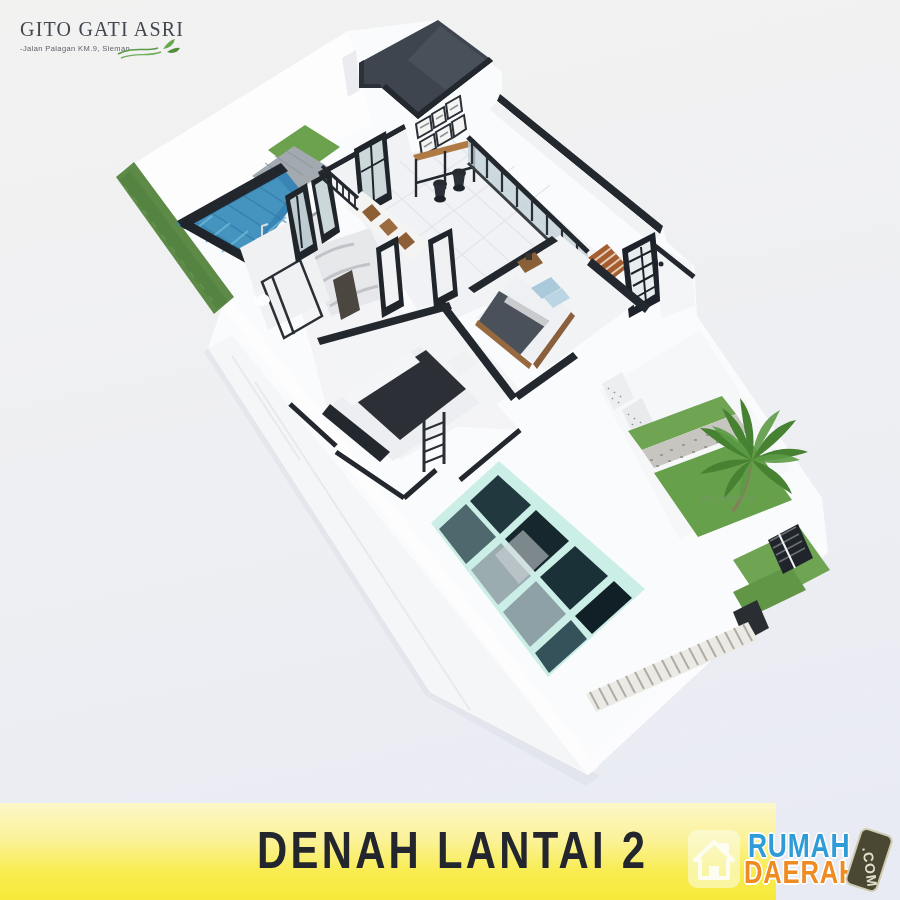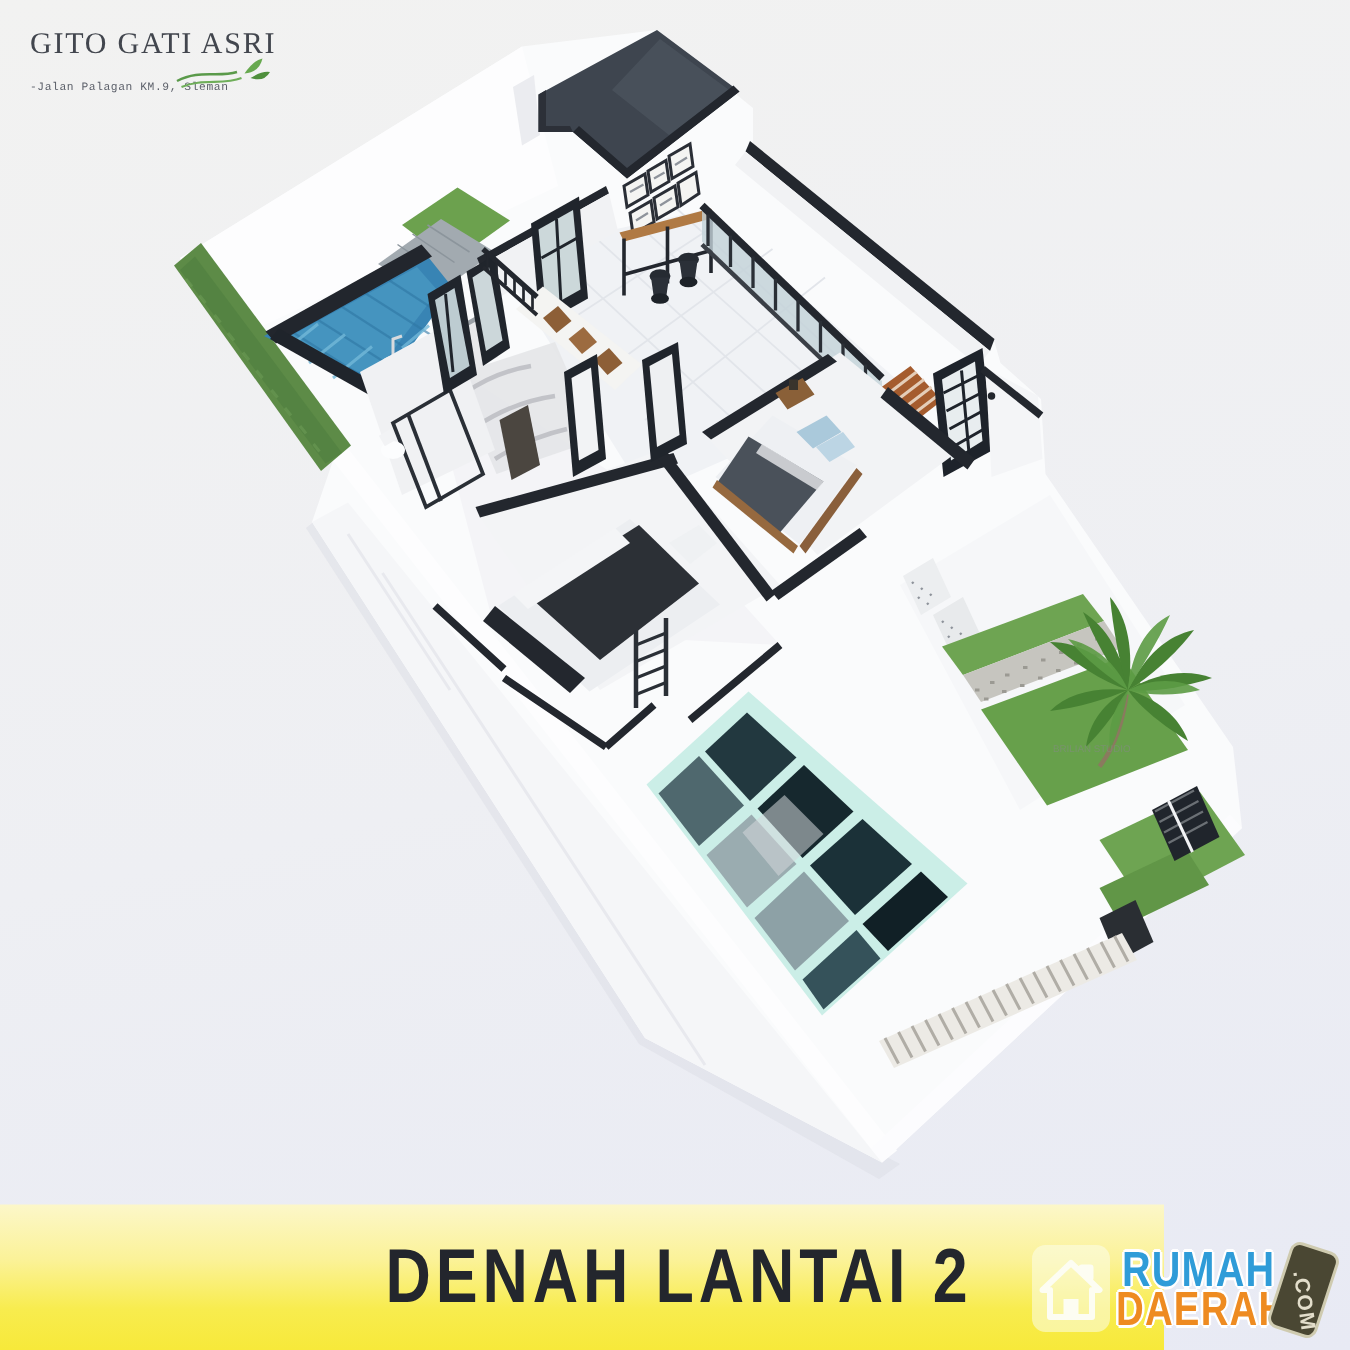--- a/index.html
+++ b/index.html
@@ -307,21 +307,21 @@
 <polygon points="586,694 748,622 758,640 596,712" fill="#eceae5"></polygon>
 
 <path d="M590,692 l9,17 M599,688 l9,17 M608,684 l9,17 M617,680 l9,17 M626,676 l9,17 M635,672 l9,17 M644,668 l9,17 M653,664 l9,17 M662,660 l9,17 M671,656 l9,17 M680,652 l9,17 M689,648 l9,17 M698,644 l9,17 M707,640 l9,17 M716,636 l9,17 M725,632 l9,17 M734,628 l9,17 M743,624 l9,17" stroke="#b0ada6" stroke-width="2"></path>
 </svg>
 </div>
 
 <div style="position:absolute;left:20px;top:18px;">
 
   <div style="font-family:'Liberation Serif',serif;font-size:20px;letter-spacing:1.2px;color:#42464e;">GITO GATI ASRI</div>
 
-  <div style="font-family:Liberation Mono, monospace;font-size:7.5px;letter-spacing:0.4px;color:#5c606a;margin-top:14px;">-Jalan Palagan KM.9, Sleman</div>
+  <div style="font-family:Liberation Sans, sans-serif;font-size:7.5px;letter-spacing:0.4px;color:#5c606a;margin-top:3px;">-Jalan Palagan KM.9, Sleman</div>
 
   <svg width="80" height="26" viewBox="0 0 80 26" style="position:absolute;left:95px;top:20px;">
     <path d="M3,16 C18,8 30,14 43,10" stroke="#5a9a4a" stroke-width="1.6" fill="none"></path>
     <path d="M6,20 C20,14 34,19 46,14" stroke="#6fae5a" stroke-width="1.4" fill="none"></path>
     <path d="M48,11 q6,-9 12,-10 q-2,9 -12,10z" fill="#67a94f"></path>
     <path d="M52,14 q8,-5 13,-4 q-4,7 -13,4z" fill="#4f8f3c"></path>
   </svg>
 </div>
 
 <div style="position:absolute;left:0;top:803px;width:776px;height:97px;

